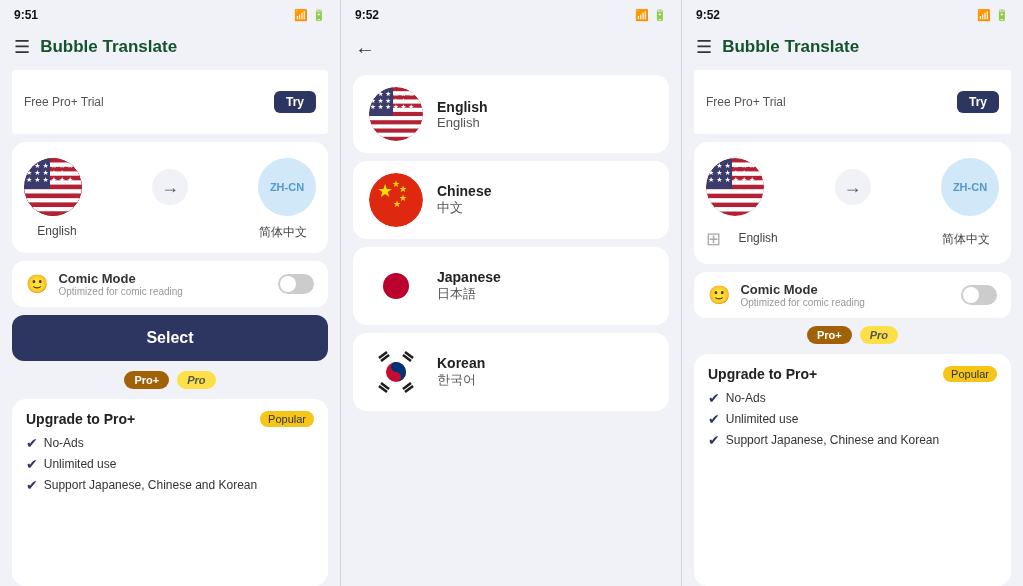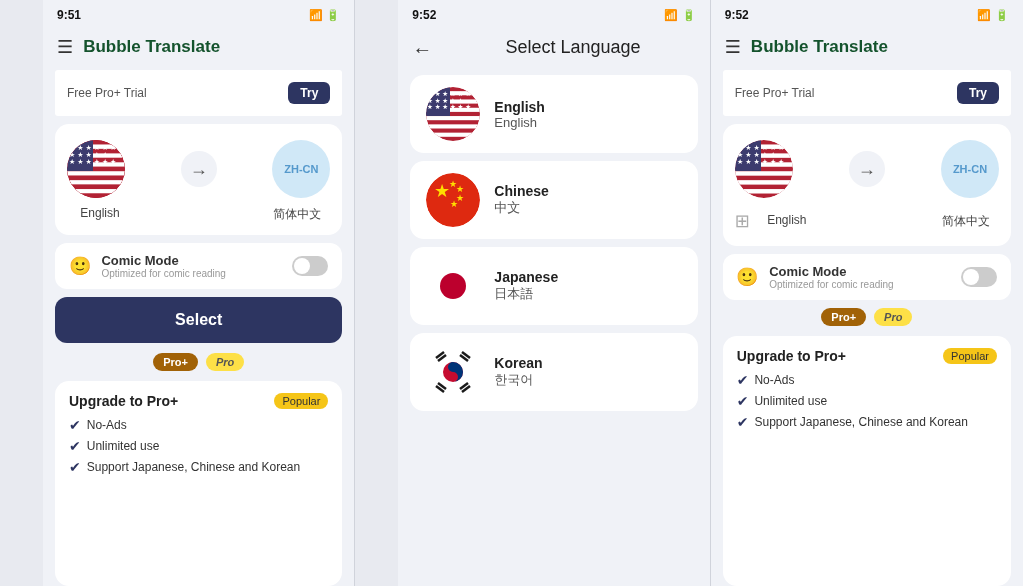--- a/index.html
+++ b/index.html
@@ -23,21 +23,20 @@
       width: 341px;
       height: 586px;
       background: #f0f2f7;
       display: flex;
       flex-direction: column;
       overflow: hidden;
       position: relative;
     }
     .screen:not(:last-child) {
       border-right: 1px solid #d0d3db;
-      margin-left: 43px;
     }
     
     .status-bar {
       display: flex;
       justify-content: space-between;
       align-items: center;
       padding: 6px 14px 4px;
       background: #f0f2f7;
       height: 28px;
     }
@@ -84,21 +83,21 @@
       font-weight: 500;
       color: #222;
       flex: 1;
       text-align: center;
     }
     
     .banner {
       margin: 4px 12px 8px;
       background: white;
       border-radius: 3px;
-      padding: 12px 12px;
+      padding: 21px 12px;
       display: flex;
       justify-content: space-between;
       align-items: center;
     }
     .banner-text {
       font-size: 12px;
       color: #555;
     }
     .try-btn {
       background: #2d3561;
@@ -444,21 +443,20 @@
   <div class="screen">
     <div class="status-bar">
       <span class="status-time">9:52</span>
       <div class="status-icons">
         <span>📶</span>
         <span>🔋</span>
       </div>
     </div>
     <div class="app-header">
       <span class="back-icon">←</span>
-      <span class="header-title">Select Language</span>
     </div>
     <div class="lang-list">
 
       <div class="lang-list-item">
         <div class="lang-flag-circle">
           <svg viewBox="0 0 54 54" width="54" height="54" xmlns="http://www.w3.org/2000/svg">
             <clipPath id="c-us">
                 <circle cx="27" cy="27" r="27"></circle>
               </clipPath>
             <g clip-path="url(#c-us)">

